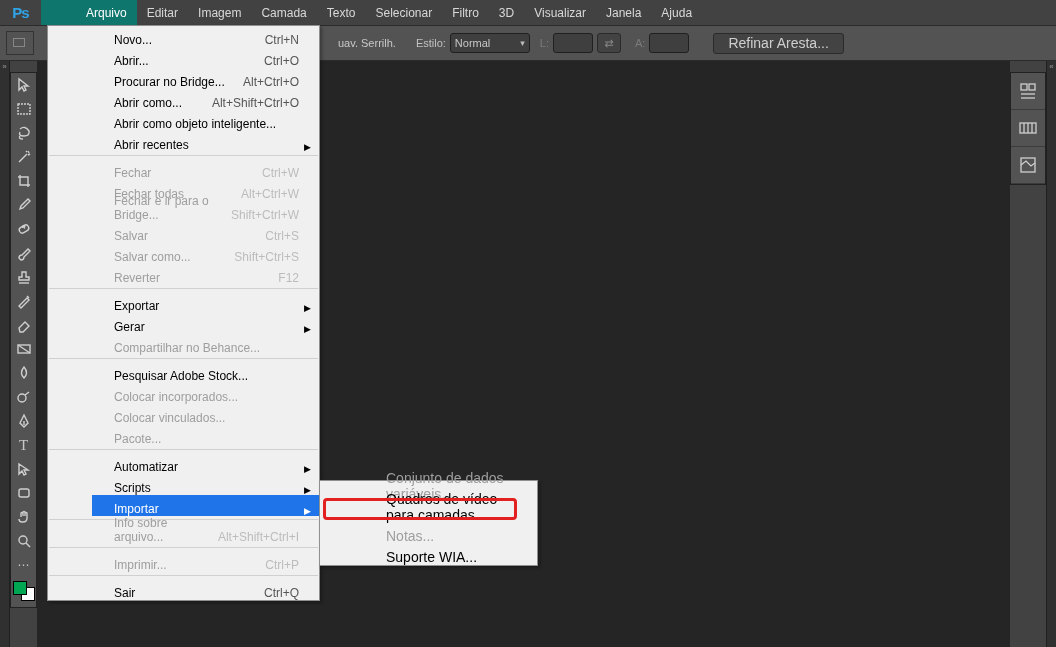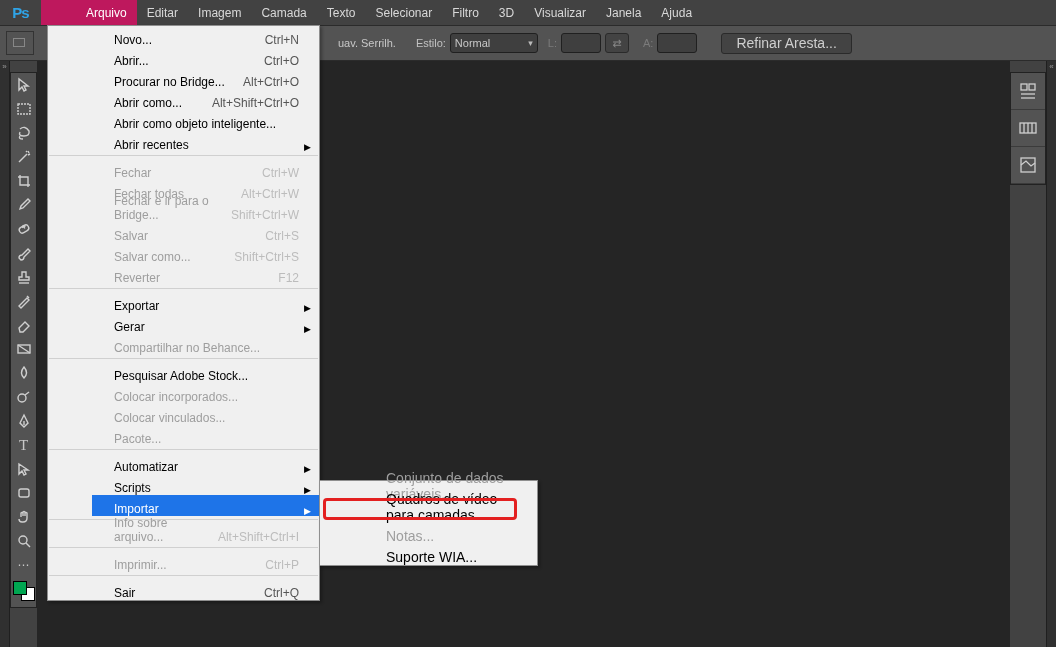--- a/index.html
+++ b/index.html
@@ -1,21 +1,21 @@
 <!DOCTYPE html>
 <html><head>
 <meta charset="utf-8">
 <style>
   * { margin:0; padding:0; box-sizing:border-box; font-family:"Segoe UI",Tahoma,sans-serif; }
   body { background:#424242; width:1056px; height:647px; overflow:hidden; color:#d8d8d8; font-size:12px; user-select:none; }
   .topbar { height:25px; background:#424242; display:flex; align-items:stretch; }
   .ps-logo { width:41px; display:flex; align-items:center; justify-content:center; }
   .ps-logo span { font-weight:bold; font-size:15px; color:#2fa3e6; letter-spacing:-1px; }
   .menu-item { padding:0 10px; display:flex; align-items:center; cursor:default; }
-  .menu-item.active { background:#be185d; color:#fff;padding-left:45px; }
+  .menu-item.active { background:#0f766e; color:#fff;padding-left:45px; }
   .options-bar { height:36px; background:#535353; border-top:1px solid #2b2b2b; border-bottom:1px solid #2b2b2b; display:flex; align-items:center; padding:0 6px; color:#c8c8c8; font-size:11px; }
   .optsel { width:28px; height:24px; border:1px solid #333; background:#535353; margin-right:14px; display:flex; align-items:center; justify-content:center; }
   .lbl { margin-left:10px; margin-right:4px; color:#c2c2c2; }
   .dropdown { background:#3f3f3f; border:1px solid #202020; height:20px; display:flex; align-items:center; padding:0 4px; border-radius:3px; position:relative; }
   .dropdown .arrow { margin-left:auto; font-size:9px; color:#bbb; }
   .btn { background:#434343; border:1px solid #2a2a2a; border-radius:3px; height:21px; padding:0 14px; display:flex; align-items:center; color:#cfcfcf; font-size:14px; }
   .iconbtn { width:24px; height:20px; background:#434343; border:1px solid #2a2a2a; border-radius:3px; margin:0 4px; display:flex; align-items:center; justify-content:center; color:#888; }
   .numfield { width:40px; height:20px; background:#3f3f3f; border:1px solid #202020; border-radius:3px; }
   .left-edge { position:absolute; left:0; top:61px; width:10px; height:calc(100% - 61px); background:#303030; border-right:1px solid #1f1f1f; }
   .left-edge .chevrons { color:#9a9a9a; font-size:8px; text-align:center; letter-spacing:0px; padding-top:1px;}
@@ -70,21 +70,21 @@
 </div>
 
 <div class="options-bar">
   <div class="optsel">
     <svg width="16" height="14">
         <rect x="1.5" y="2.5" width="11" height="8" stroke="#bcbcbc" stroke-dasharray="1 1" fill="none"></rect>
       </svg>
   </div>
   <span style="margin-left:290px;">uav. Serrilh.</span>
   <span class="lbl" style="margin-left:20px;">Estilo:</span>
-  <div class="dropdown" style="width:88px;">
+  <div class="dropdown" style="width:80px;">
     <span>Normal</span>
       <span class="arrow">▾</span>
   </div>
   <span class="lbl" style="margin-left:10px;color:#7b7b7b;">L:</span>
   <div class="numfield"></div>
   <div class="iconbtn">⇄</div>
   <span class="lbl" style="color:#7b7b7b;">A:</span>
   <div class="numfield"></div>
   <div style="flex:0 0 24px;"></div>
   <div class="btn">Refinar Aresta...</div>

